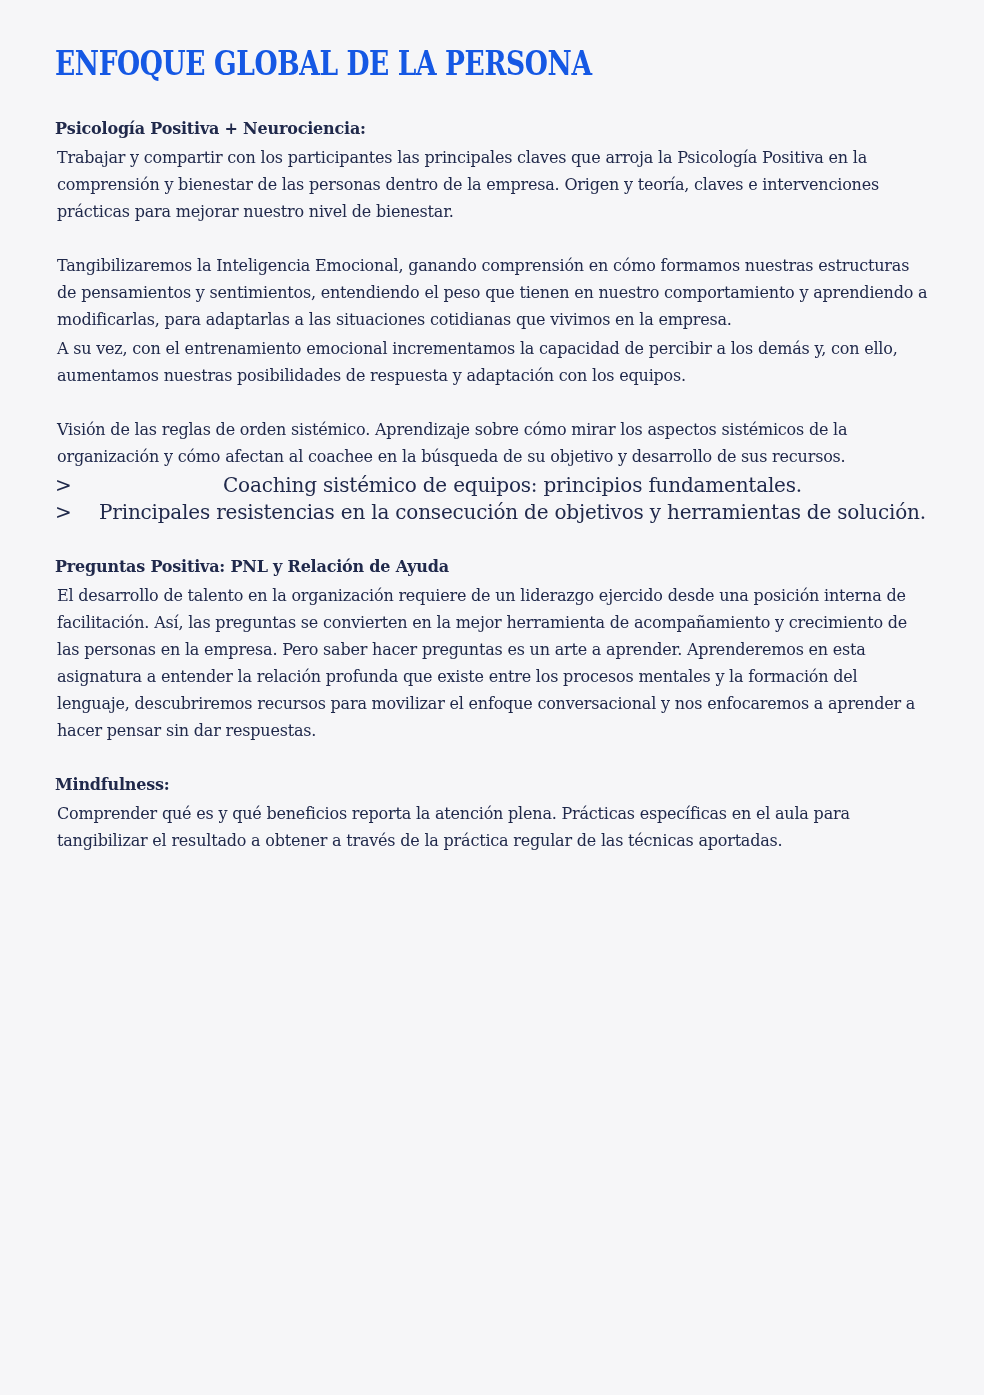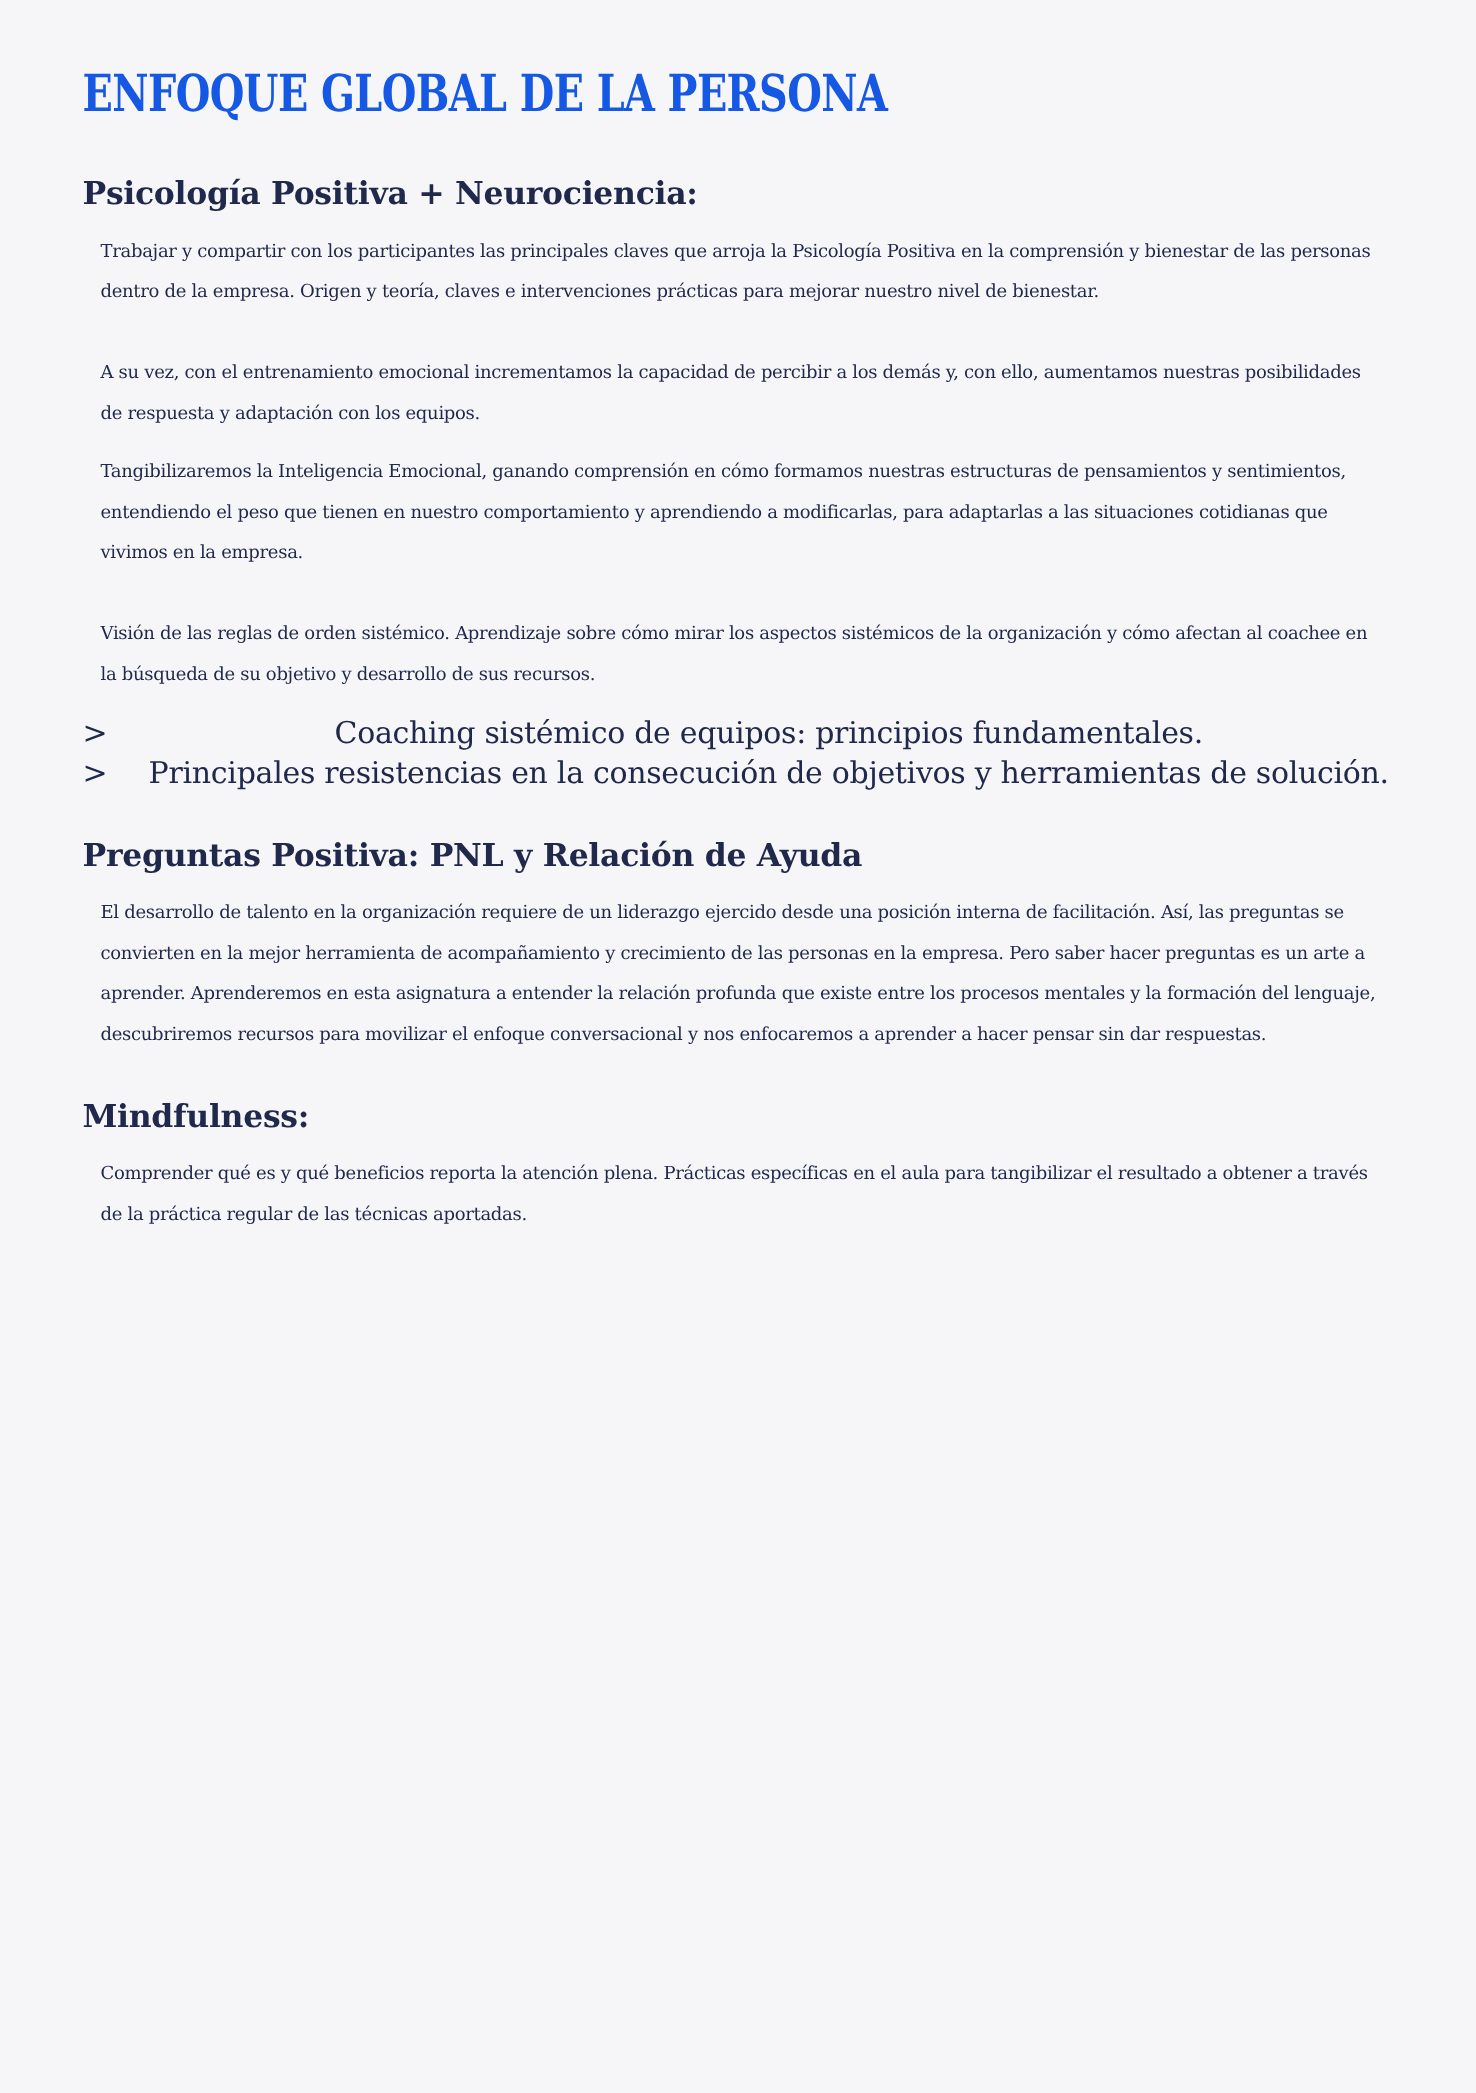--- a/index.html
+++ b/index.html
@@ -35,28 +35,28 @@
     max-width: 880px;
   }
   .section {
     margin-top: 27px;
   }
   .section.first {
     margin-top: 33px;
   }
   .section-heading {
     margin: 0;
-    font-size: 21px;
+    font-size: 16px;
     font-weight: bold;
     line-height: 27px;
     letter-spacing: -0.2px;
   }
   .para {
-    margin: 12px;
-    font-size: 12px;
+    margin: 2px;
+    font-size: 16px;
     line-height: 27px;
     letter-spacing: -0.2px;
   }
   .bullet-list {
     margin: 0;
     padding: 0;
     list-style: none;
   }
   .bullet-row {
     display: flex;
@@ -81,22 +81,22 @@
   <h1 class="page-title">ENFOQUE GLOBAL DE LA PERSONA</h1>
 
   <div class="content">
 
     <div class="section first">
       <h2 class="section-heading">Psicología Positiva + Neurociencia:</h2>
       <p class="para">Trabajar y compartir con los participantes las principales claves que arroja la Psicología Positiva en la comprensión y bienestar de las personas dentro de la empresa. Origen y teoría, claves e intervenciones prácticas para mejorar nuestro nivel de bienestar.</p>
     </div>
 
     <div class="section">
+      <p class="para">Tangibilizaremos la Inteligencia Emocional, ganando comprensión en cómo formamos nuestras estructuras de pensamientos y sentimientos, entendiendo el peso que tienen en nuestro comportamiento y aprendiendo a modificarlas, para adaptarlas a las situaciones cotidianas que vivimos en la empresa.</p>
       <p class="para">A su vez, con el entrenamiento emocional incrementamos la capacidad de percibir a los demás y, con ello, aumentamos nuestras posibilidades de respuesta y adaptación con los equipos.</p>
-      <p class="para">Tangibilizaremos la Inteligencia Emocional, ganando comprensión en cómo formamos nuestras estructuras de pensamientos y sentimientos, entendiendo el peso que tienen en nuestro comportamiento y aprendiendo a modificarlas, para adaptarlas a las situaciones cotidianas que vivimos en la empresa.</p>
     </div>
 
     <div class="section">
       <p class="para">Visión de las reglas de orden sistémico. Aprendizaje sobre cómo mirar los aspectos sistémicos de la organización y cómo afectan al coachee en la búsqueda de su objetivo y desarrollo de sus recursos.</p>
       <ul class="bullet-list">
         <li class="bullet-row">
           <span class="bullet-marker">&gt;</span>
           <span class="bullet-text">Coaching sistémico de equipos: principios fundamentales.</span>
         </li>
         <li class="bullet-row">

